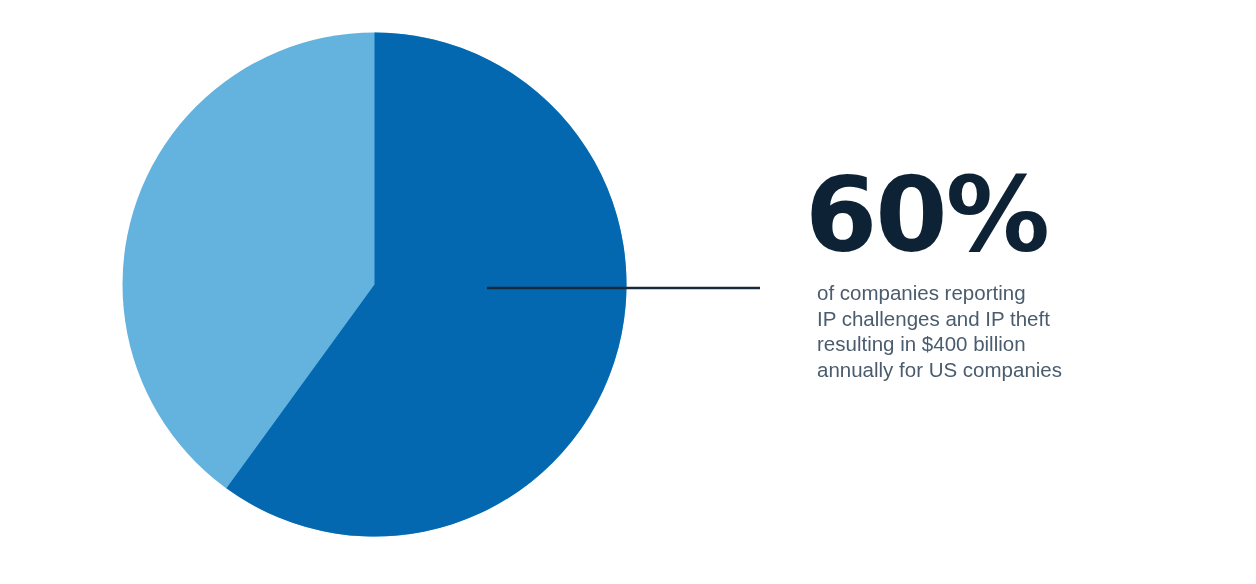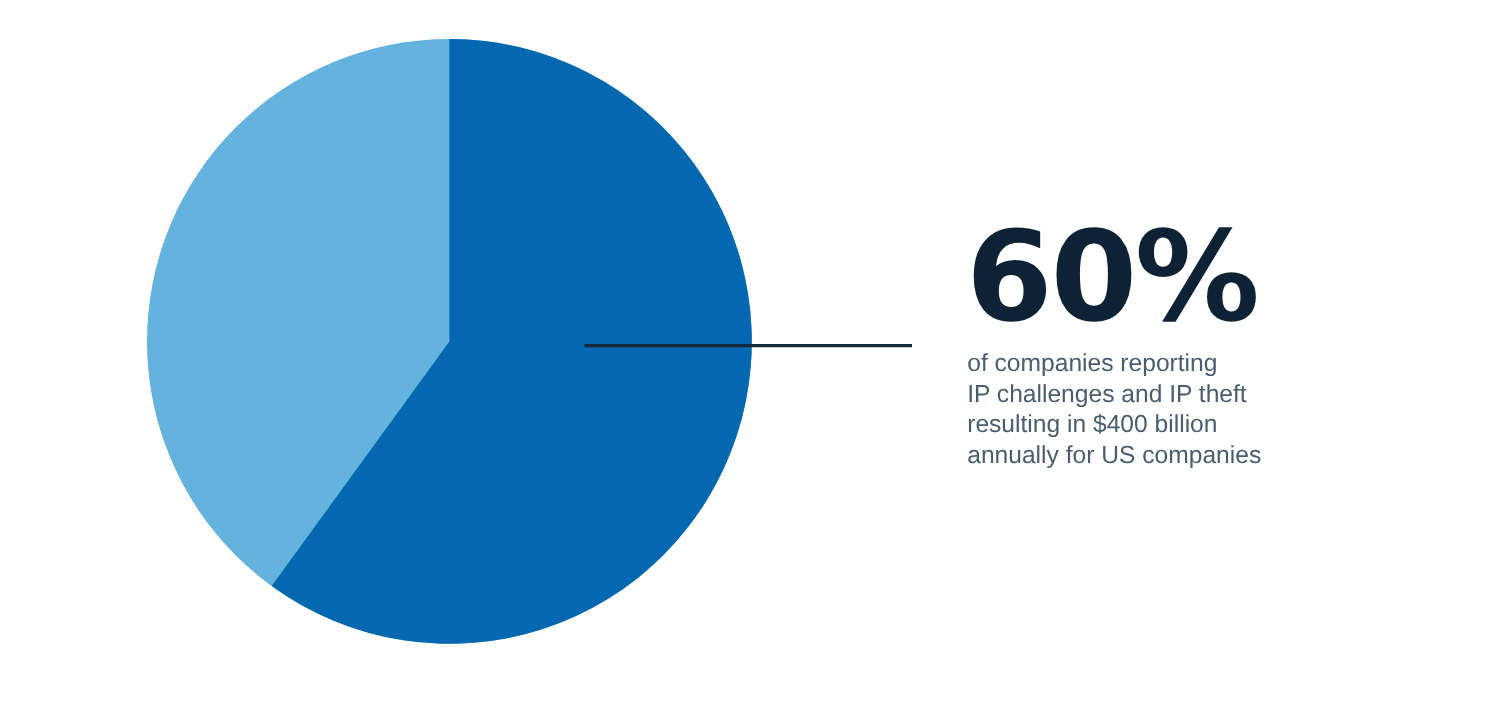--- a/index.html
+++ b/index.html
@@ -30,42 +30,42 @@
     height: 584px;
   }
   #pie-svg {
     display: block;
   }
 
   
   #callout-block {
     position: absolute;
     left: 805px;
-    top: 178px;
+    top: 162px;
     width: 330px;
   }
   #callout-value {
     display: block;
     font-family: "DejaVu Sans", sans-serif;
     font-size: 104px;
     font-weight: 700;
     line-height: 1.02;
     letter-spacing: -2px;
     color: #0e2236;
     margin: 0 0 6px 0;
     white-space: nowrap;
   }
   #callout-description {
     display: block;
     font-family: "Liberation Sans", sans-serif;
     font-size: 20.5px;
     font-weight: 400;
     line-height: 25.5px;
     color: #4a5c6d;
-    margin: 1px;
+    margin: 12px;
     white-space: pre-line;
   }
 </style>
 </head>
 <body style="background: rgb(255, 255, 255);">
 
 <div id="infographic">
 
   <div id="pie-chart-figure">
     <svg id="pie-svg" width="760" height="584" viewBox="0 0 760 584">

